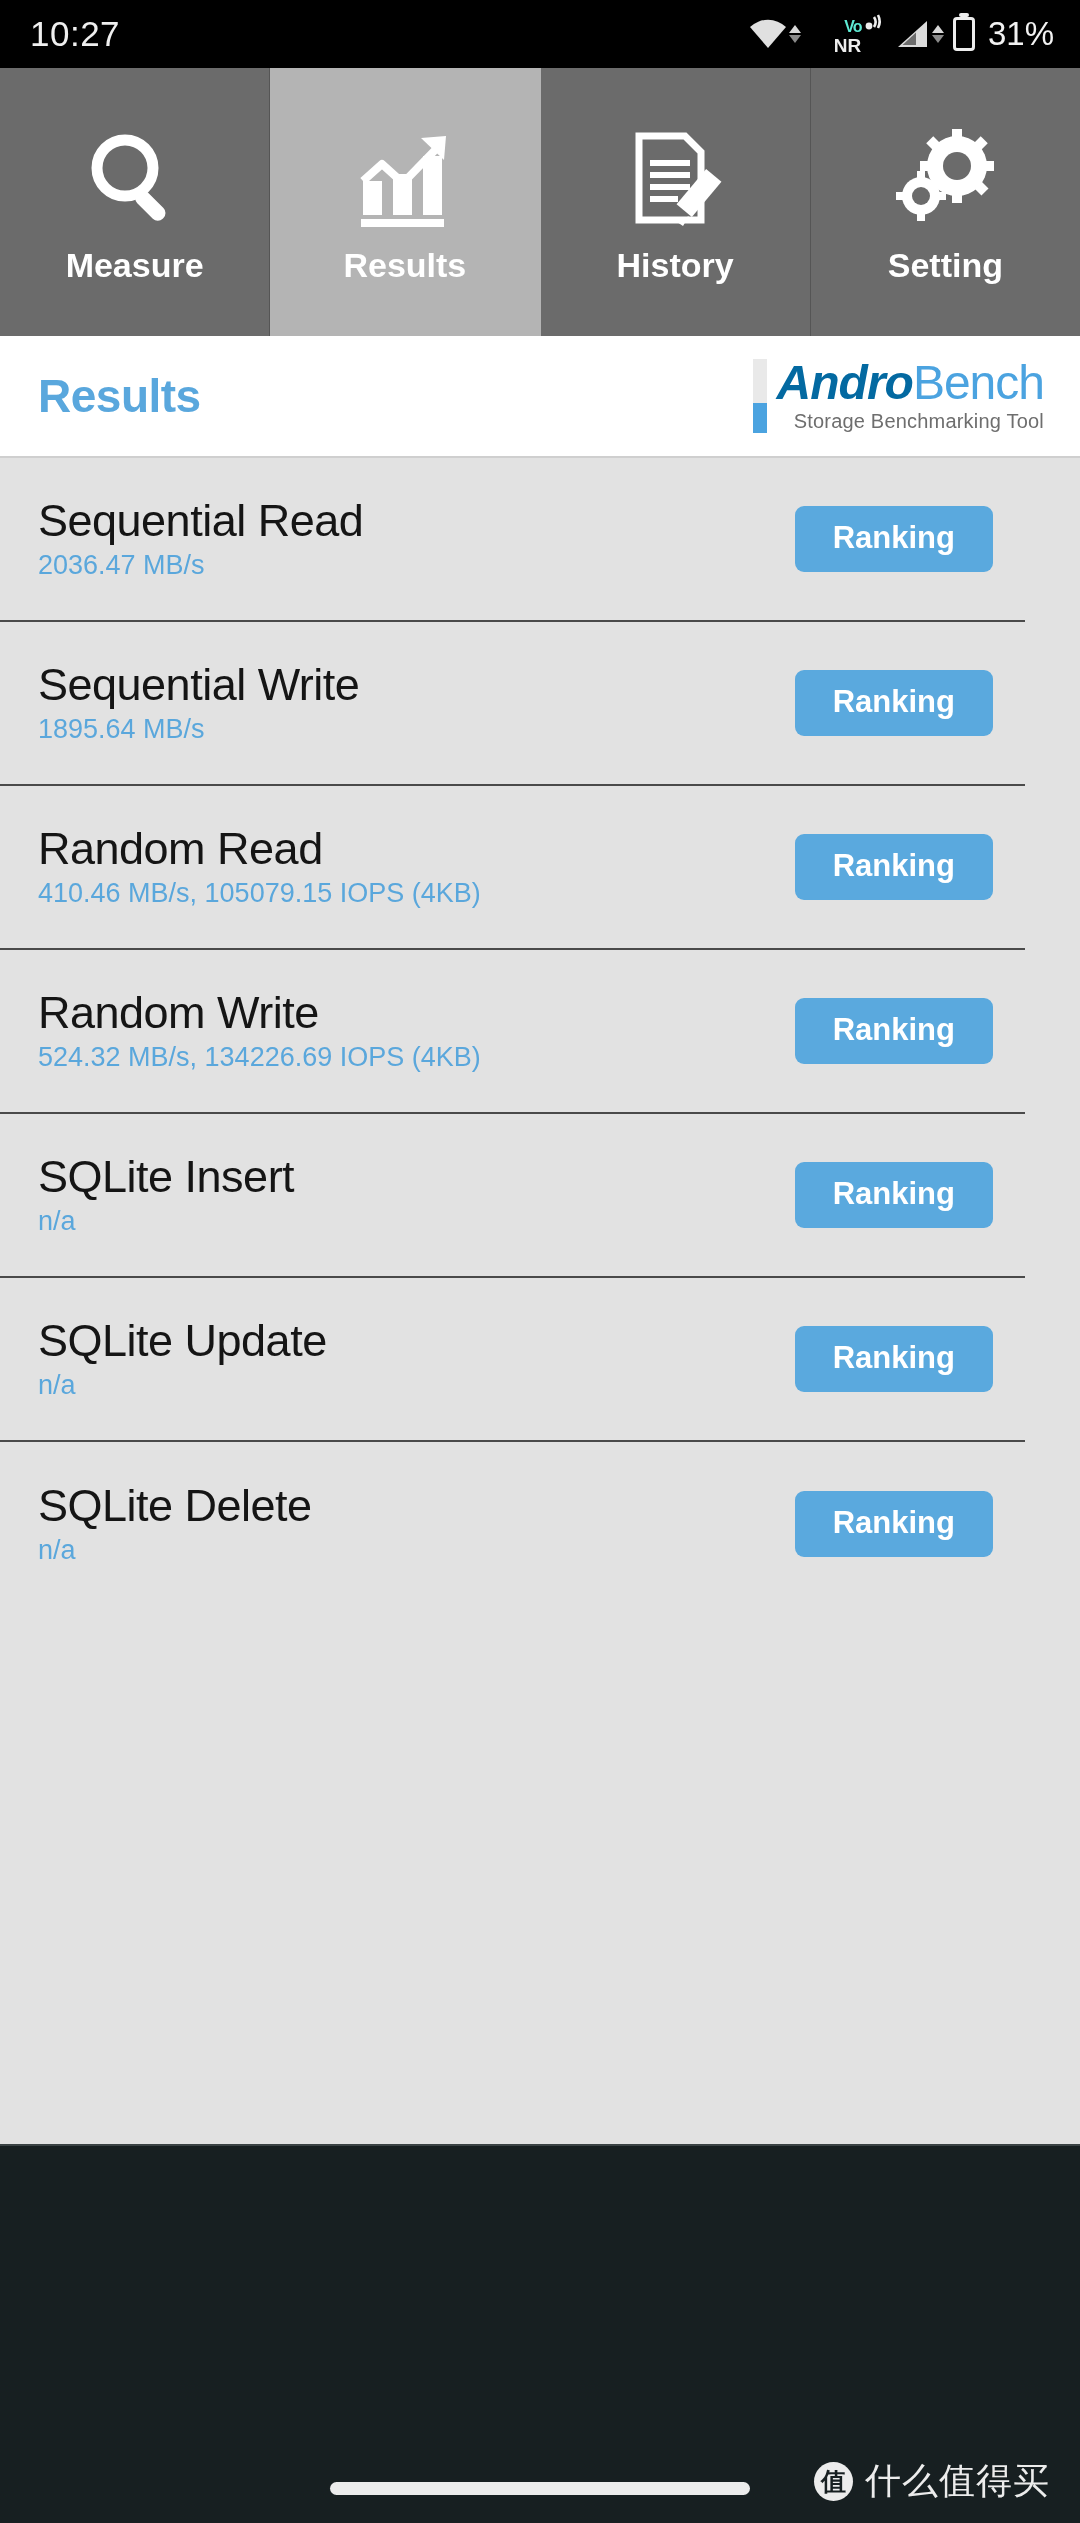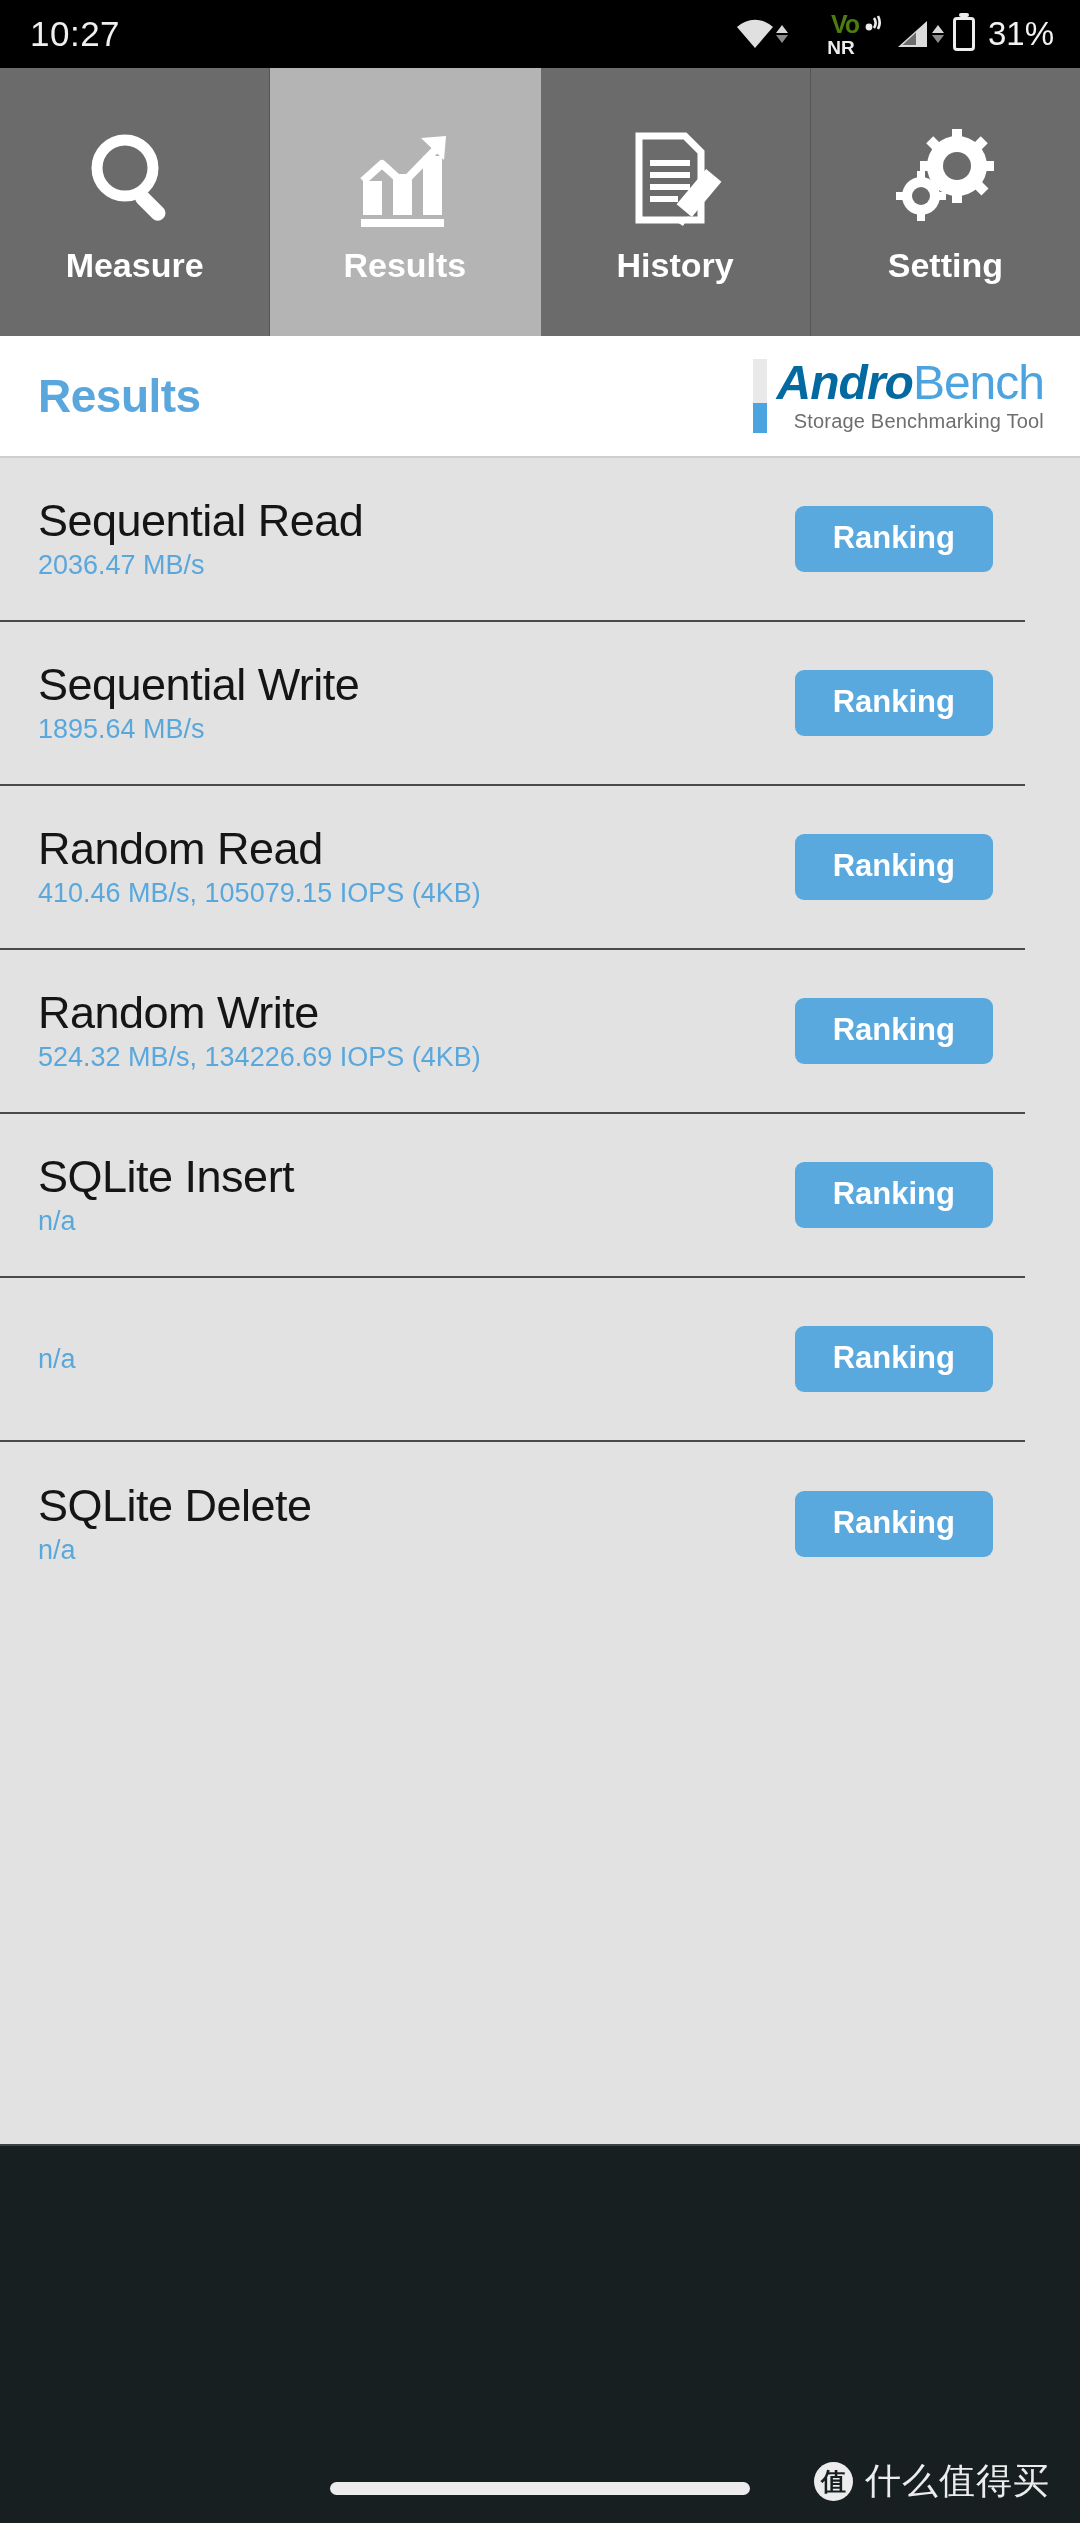--- a/index.html
+++ b/index.html
@@ -20,21 +20,21 @@
     color:#e9e9e9;
   }
   .sb-clock{ font-size:35px; letter-spacing:.5px; font-weight:400; color:#efefef; }
   .sb-right{ margin-left:auto; display:flex; align-items:center; gap:9px; }
   .sb-ico{ display:flex; align-items:center; }
   .wifi-wrap{ display:flex; align-items:center; gap:2px; }
   .tri-pair{ display:flex; flex-direction:column; gap:2px; }
   .tri-up{ width:0;height:0;border-left:6px solid transparent;border-right:6px solid transparent;border-bottom:8px solid #d8d8d8; }
   .tri-dn{ width:0;height:0;border-left:6px solid transparent;border-right:6px solid transparent;border-top:8px solid #8a8a8a; }
   .vonr{ display:flex; flex-direction:column; align-items:center; line-height:1; }
-  .vonr-top{ font-size:25px; font-weight:700; color:#4d7c0f; letter-spacing:-1px;margin-left:34px;}
+  .vonr-top{ font-size:16px; font-weight:700; color:#5eead4; letter-spacing:-1px;margin-left:34px;}
   .vonr-bot{ font-size:19px; font-weight:700; color:#ededed; margin-top:1px;}
   .batt{
     width:22px; height:34px; border:3px solid #ededed; border-radius:4px;
     position:relative;
   }
   .batt::before{
     content:""; position:absolute; top:-7px; left:50%; transform:translateX(-50%);
     width:10px; height:4px; background:#ededed; border-radius:2px;
   }
   .sb-pct{ font-size:33px; font-weight:400; color:#f2f2f2; margin-left:4px;}
@@ -285,20 +285,21 @@
   <div class="row">
     <div class="row-texts">
       <div class="row-title">SQLite Insert</div>
       <div class="row-value">n/a</div>
     </div>
     <button class="rank-btn">Ranking</button>
   </div>
 
   <div class="row">
     <div class="row-texts">
+      <div class="row-title">SQLite Update</div>
       <div class="row-value">n/a</div>
     </div>
     <button class="rank-btn">Ranking</button>
   </div>
 
   <div class="row" style="border-bottom:none">
     <div class="row-texts">
       <div class="row-title">SQLite Delete</div>
       <div class="row-value">n/a</div>
     </div>

